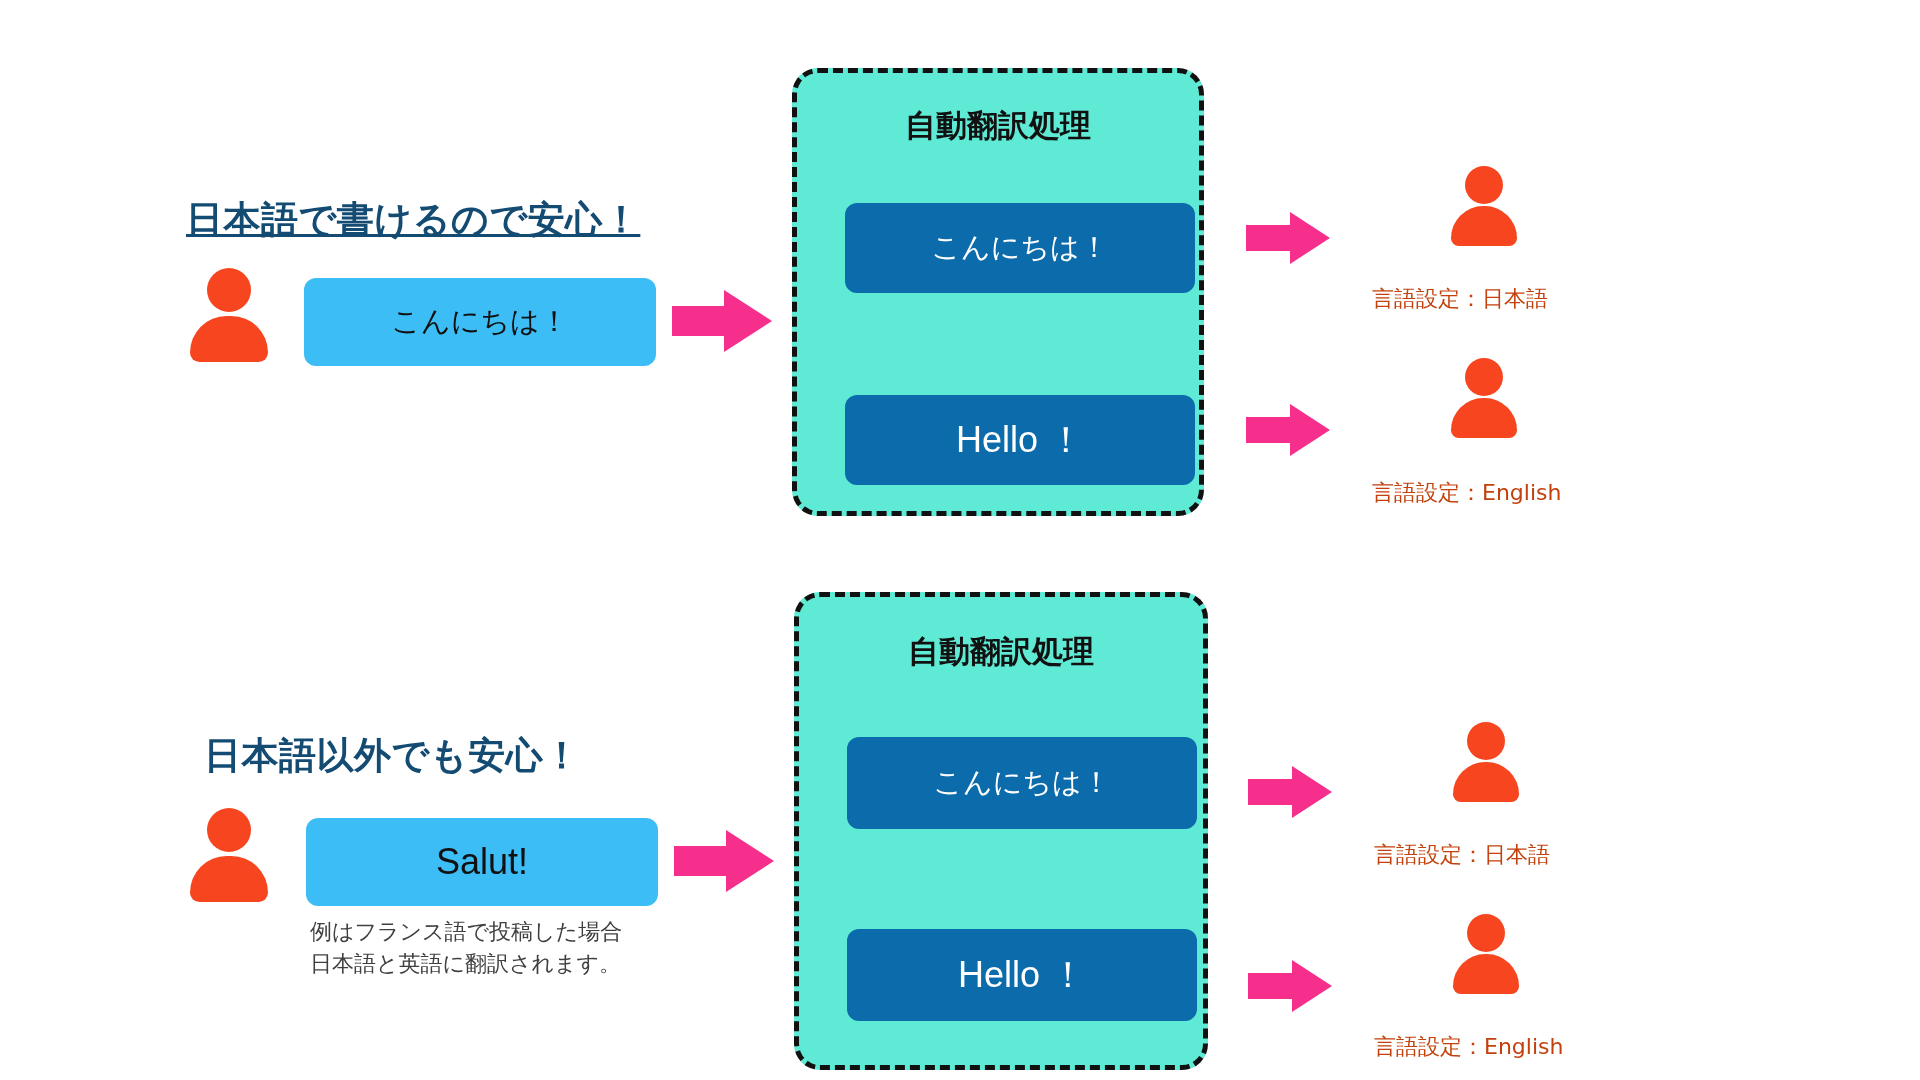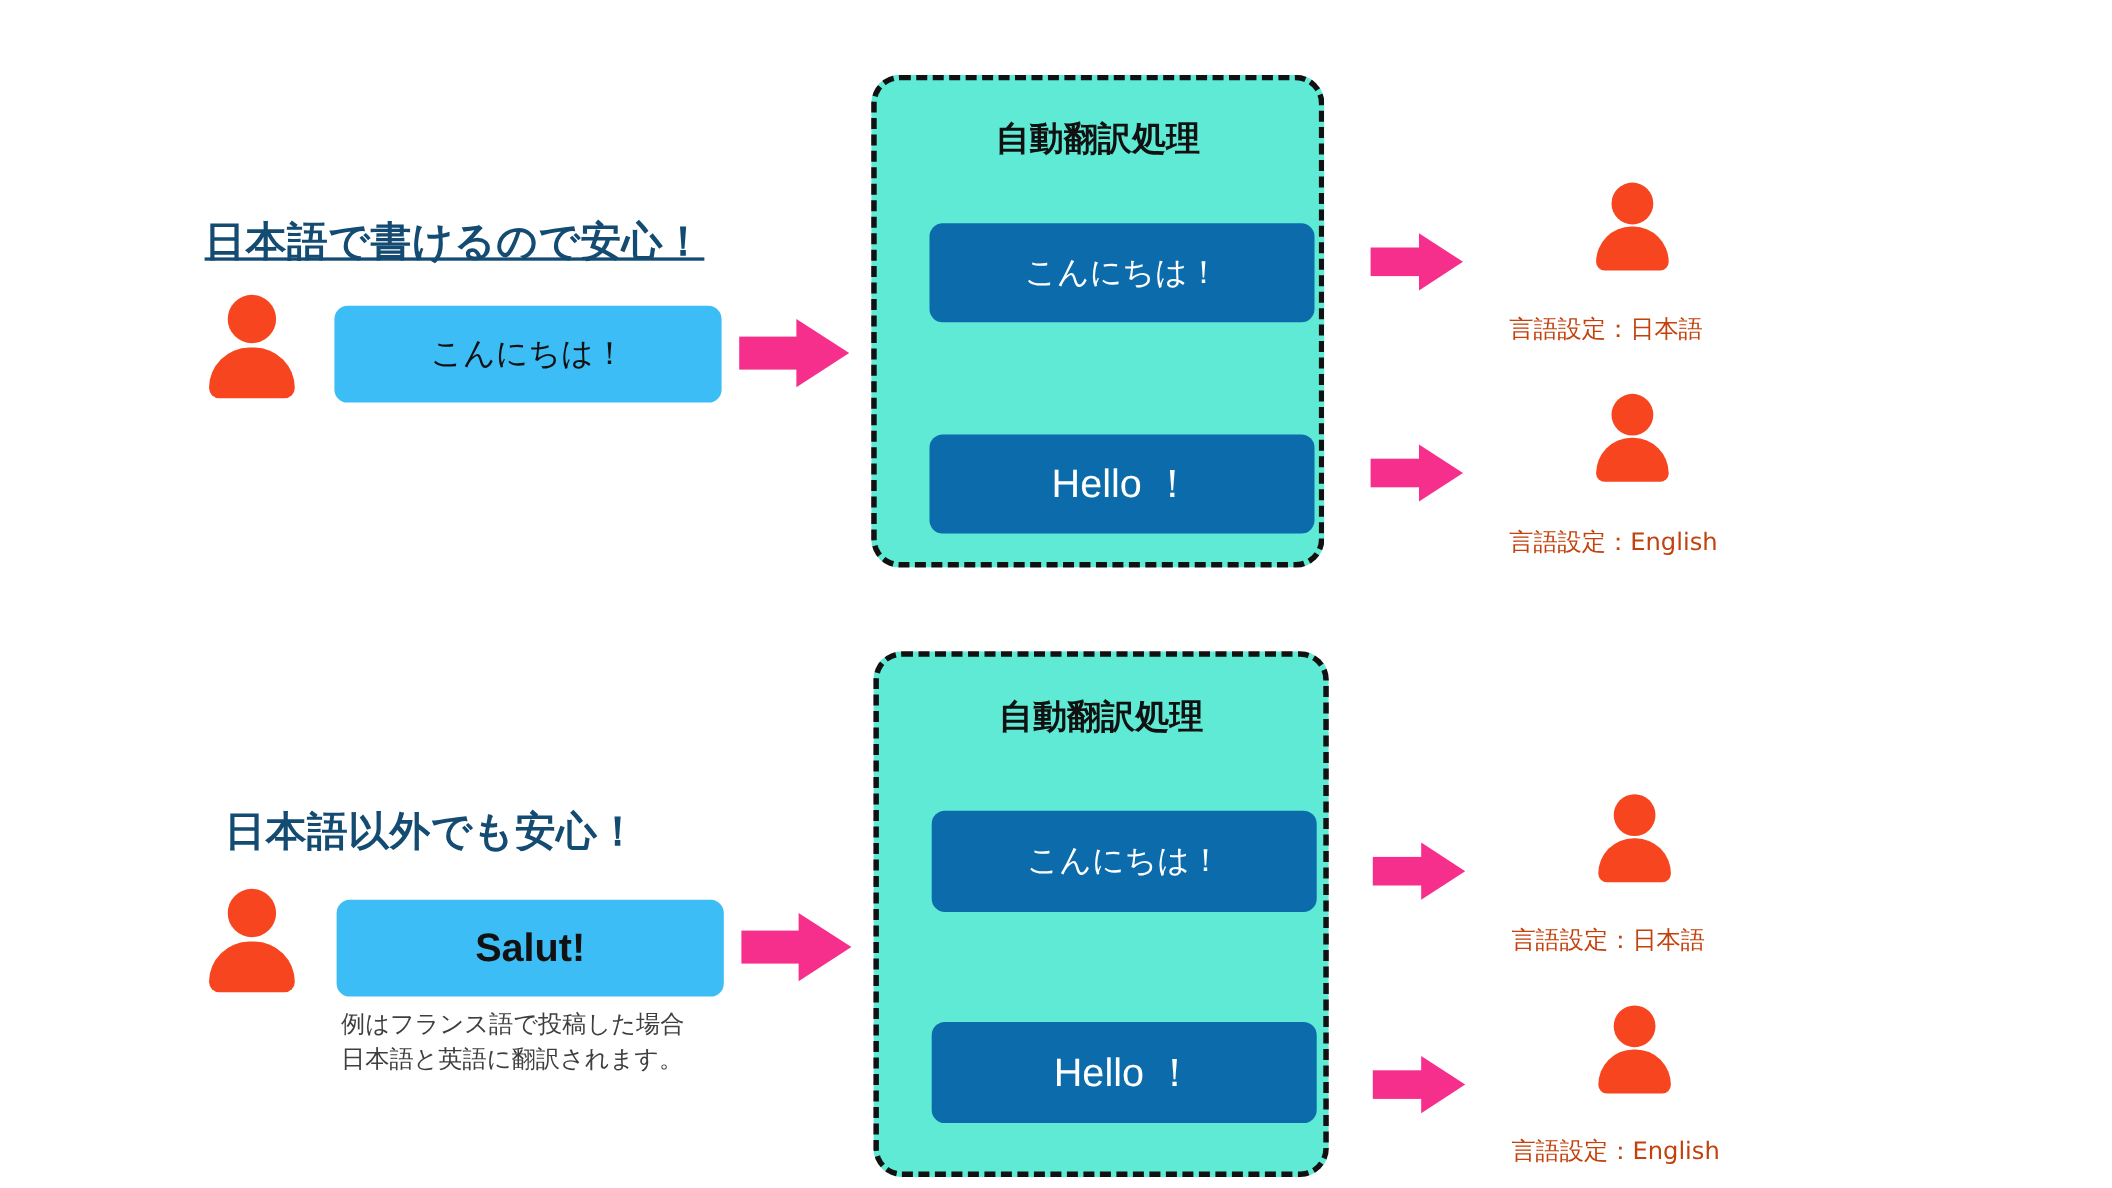--- a/index.html
+++ b/index.html
@@ -215,21 +215,21 @@
 
   <div class="row row-bottom">
 
     <h2 class="section-heading" style="left:172px; top:160px;margin-left:32px;">日本語以外でも安心！</h2>
 
     <div class="person" style="left:186px; top:268px;">
       <div class="head"></div>
       <div class="body"></div>
     </div>
 
-    <div class="bubble-light bubble-latin" style="left:306px; top:278px; width:352px; height:88px;font-weight:bold;">Salut!</div>
+    <div class="bubble-light bubble-latin" style="left:306px; top:278px; width:352px; height:88px;">Salut!</div>
 
     <div class="note" style="left:310px; top:376px;">例はフランス語で投稿した場合
 日本語と英語に翻訳されます。</div>
 
     <div class="arrow" style="left:674px; top:290px;">
       <div class="shaft"></div>
       <div class="head"></div>
     </div>
 
     <div class="process-box" style="left:794px; top:52px; width:414px; height:478px;">

